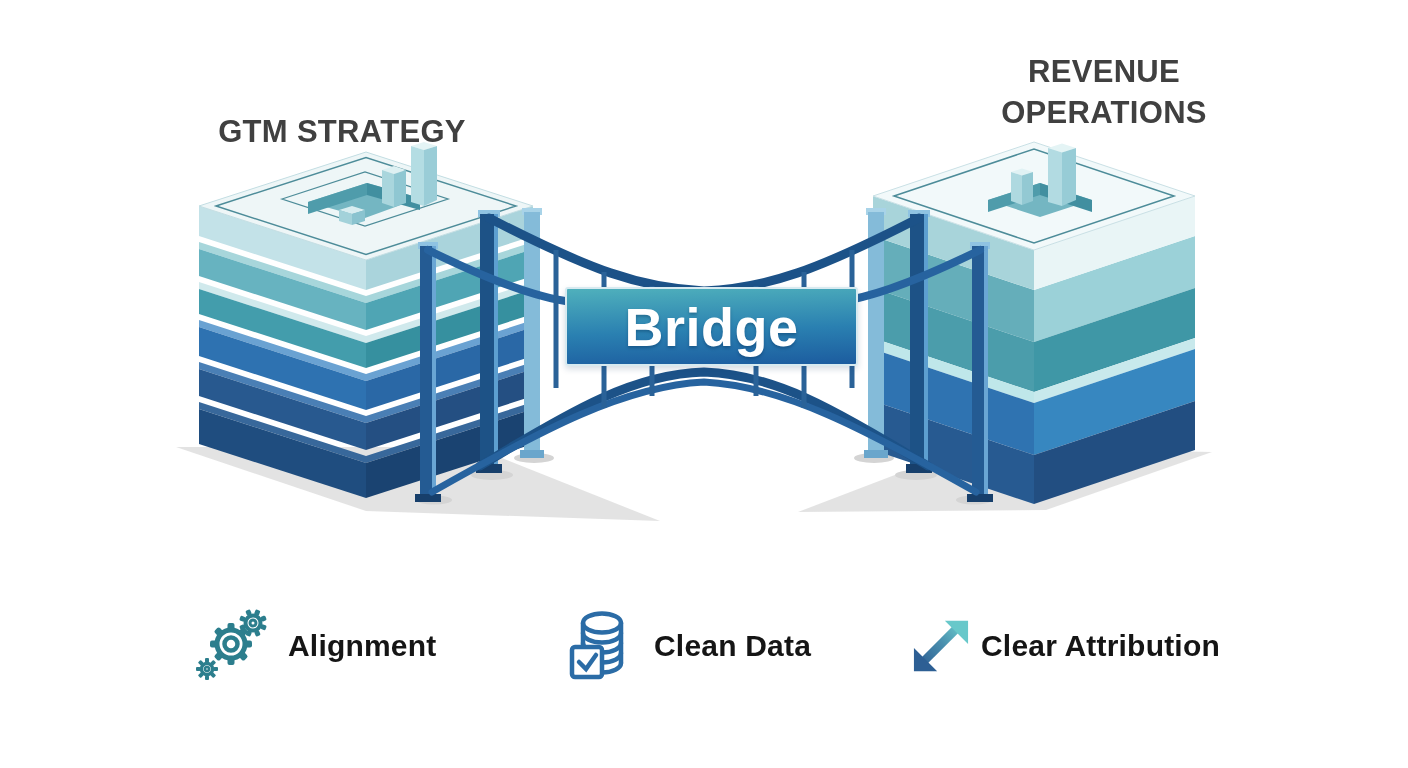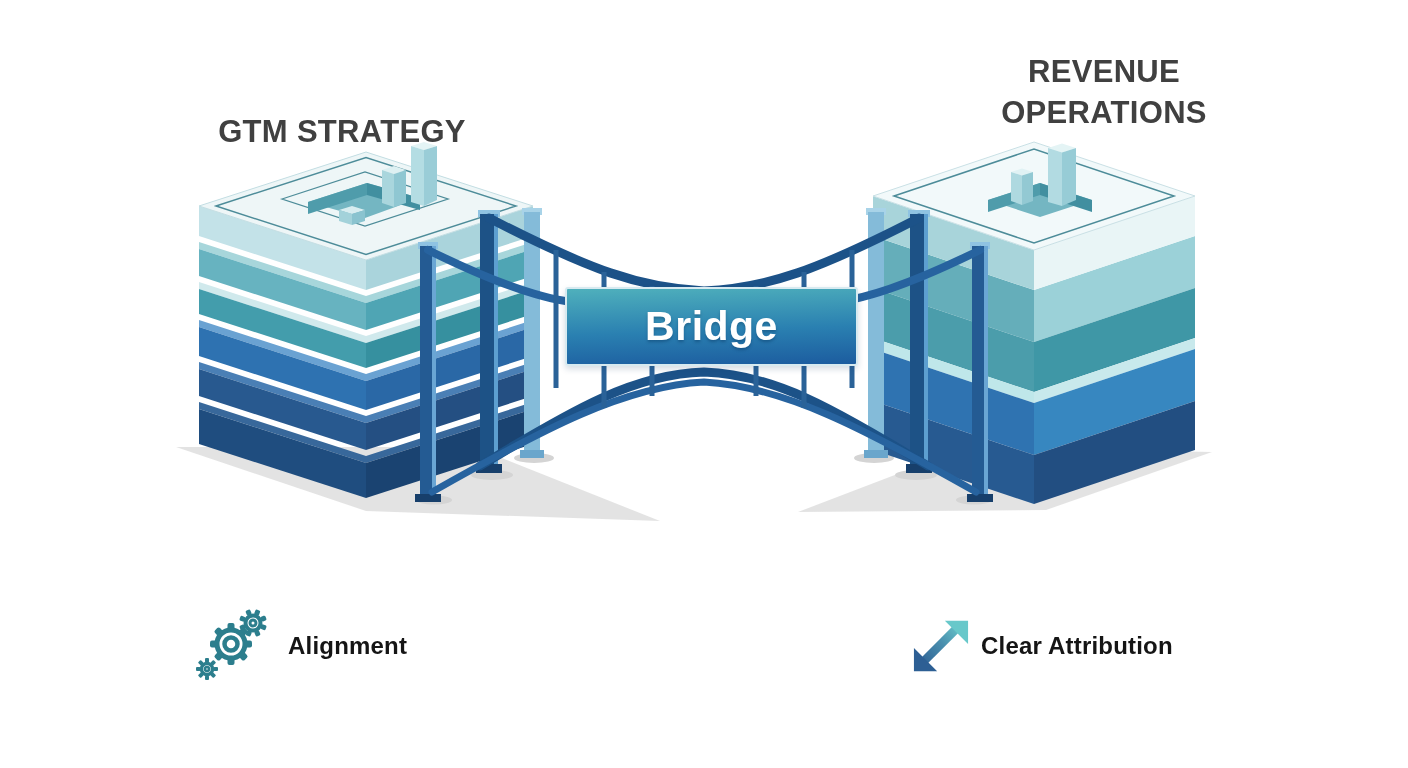--- a/index.html
+++ b/index.html
@@ -7,28 +7,28 @@
          font-family:"Liberation Sans",sans-serif;}
   .illustration{position:absolute;left:0;top:0;}
   .pillar-title{position:absolute;color:#404040;font-weight:700;font-size:31px;
                 letter-spacing:.3px;text-align:center;line-height:1.32;}
   .title-left{left:162px;top:92px;width:360px;margin-top:20px;}
   .title-right{left:948px;top:52px;width:312px;}
   .bridge-sign{position:absolute;left:565px;top:287px;width:293px;height:79px;
                box-sizing:border-box;border:2px solid #d7eaf0;border-radius:3px;
                background:linear-gradient(178deg,#4fb0bc 0%,#2a80b1 55%,#1c5c9f 100%);
                display:flex;align-items:center;justify-content:center;
-               color:#ffffff;font-weight:700;font-size:41px;letter-spacing:.5px;
+               color:#ffffff;font-weight:700;font-size:54px;letter-spacing:.5px;
                text-shadow:0 2px 3px rgba(0,40,80,.35);
                box-shadow:0 3px 6px rgba(20,60,100,.18);}
   .feature{position:absolute;display:flex;align-items:center;height:80px;}
   .feature-1{left:194px;top:606px;gap:18px;}
   .feature-2{left:568px;top:606px;gap:24px;}
   .feature-3{left:910px;top:606px;gap:9px;}
-  .feature-label{color:#151515;font-weight:700;font-size:24px;letter-spacing:.2px;white-space:nowrap;}
+  .feature-label{color:#151515;font-weight:700;font-size:30px;letter-spacing:.2px;white-space:nowrap;}
 </style>
 </head>
 <body>
 
 <div class="stage">
 
   <svg class="illustration" width="1408" height="768" viewBox="0 0 1408 768">
 
     <g>
       <polygon points="176,447 366,511 660,521 474,447" fill="#d9d9d9" opacity="0.75"></polygon>
@@ -284,20 +284,36 @@
         <g transform="rotate(337)">
             <rect x="-2.5" y="-14" width="5" height="5.5" rx="1.5"></rect>
           </g>
         <circle r="7.5" fill="#fff" stroke="#2c7e8d" stroke-width="4"></circle>
         <circle r="3" fill="#fff" stroke="#2c7e8d" stroke-width="3"></circle>
       </g>
     </svg>
     <span class="feature-label">Alignment</span>
   </div>
 
+  <div class="feature feature-2">
+    <svg width="62" height="72" viewBox="0 0 62 72">
+      <g fill="none" stroke="#2b6ca6" stroke-width="4.5" stroke-linecap="round">
+        <ellipse cx="34" cy="13" rx="19" ry="9.5" fill="#fff"></ellipse>
+        <path d="M 15,13 V 53"></path>
+        <path d="M 53,13 V 53"></path>
+        <path d="M 15,23 A 19 9.5 0 0 0 53,23"></path>
+        <path d="M 15,33 A 19 9.5 0 0 0 53,33"></path>
+        <path d="M 15,43 A 19 9.5 0 0 0 53,43"></path>
+        <path d="M 15,53 A 19 9.5 0 0 0 53,53"></path>
+        <rect x="4" y="37" width="30" height="30" rx="3" fill="#fff"></rect>
+        <path d="M 11,52 L 18,59 L 28,45"></path>
+      </g>
+    </svg>
+    <span class="feature-label">Clean Data</span>
+  </div>
 
   <div class="feature feature-3">
     <svg width="62" height="58" viewBox="0 0 64 60">
       <defs>
         <linearGradient id="ag" x1="10" y1="50" x2="54" y2="10" gradientUnits="userSpaceOnUse">
           <stop offset="0" stop-color="#2d5f94"></stop>
           <stop offset="0.55" stop-color="#4a8fae"></stop>
           <stop offset="1" stop-color="#68c8ca"></stop>
         </linearGradient>
       </defs>

